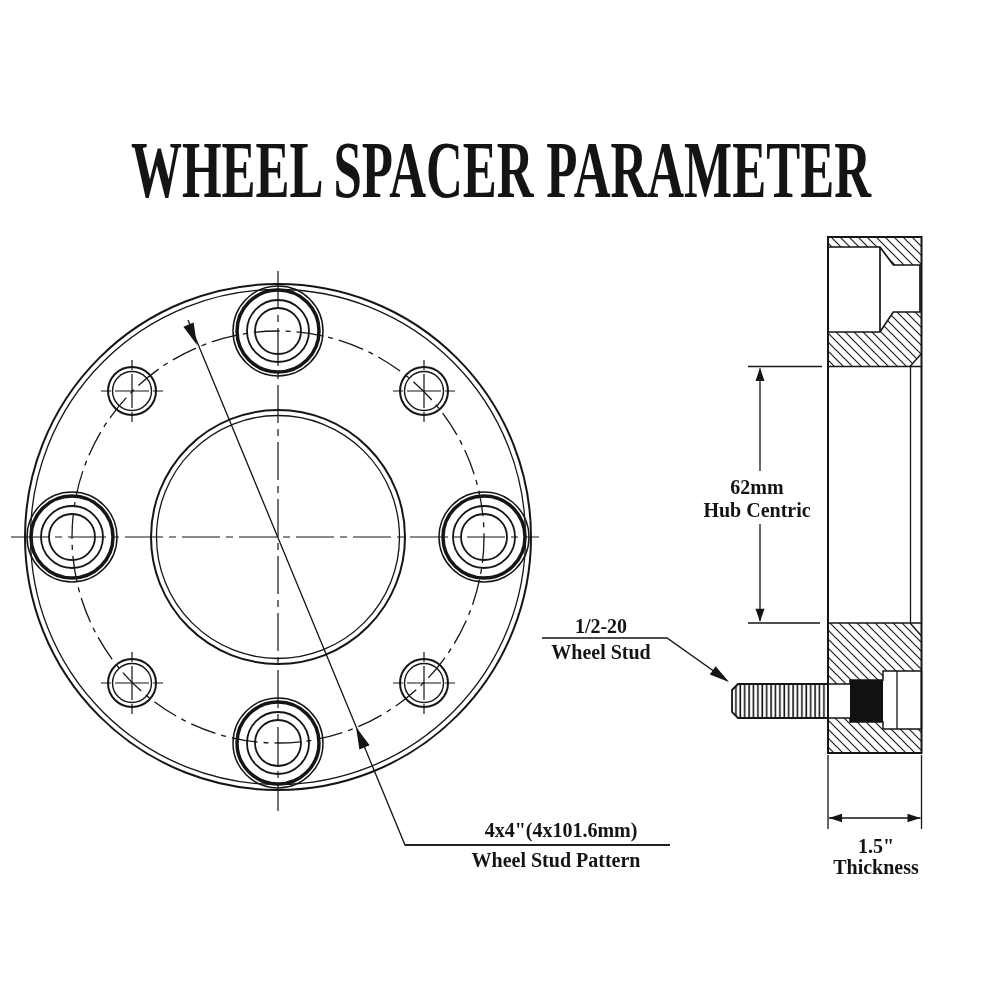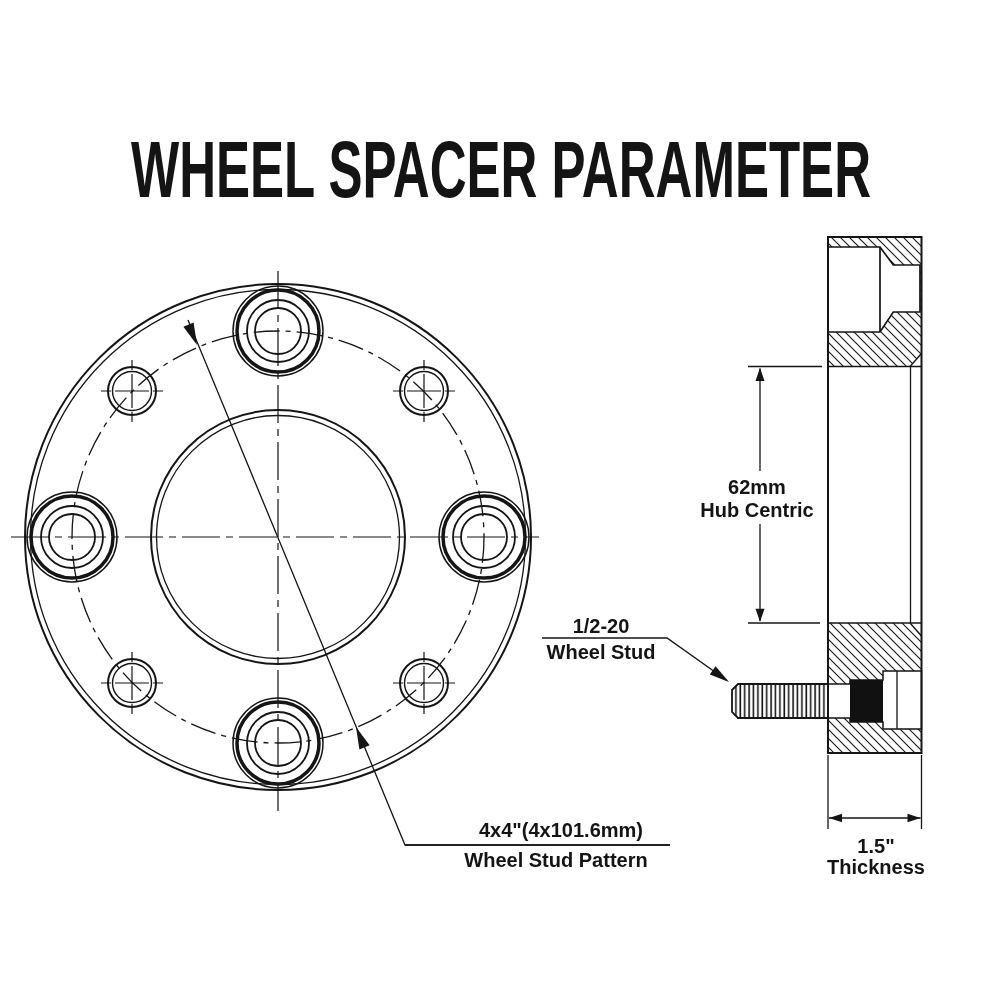--- a/index.html
+++ b/index.html
@@ -1,17 +1,17 @@
 <!DOCTYPE html>
 <html><head>
 <meta charset="utf-8">
 <style>
   html,body{margin:0;padding:0;background:#ffffff;}
   .canvas{position:relative;width:1000px;height:1000px;background:#ffffff;overflow:hidden;
-          font-family:Liberation Sans, sans-serif;}
+          font-family:Liberation Serif, serif;}
   svg{position:absolute;left:0;top:0;}
   text{fill:#141414;}
   .title-text{font-weight:bold;}
   .lbl{font-weight:bold;font-size:20px;}
 </style>
 </head>
 <body>
 
 <div class="canvas">
 <svg width="1000" height="1000" viewBox="0 0 1000 1000">

